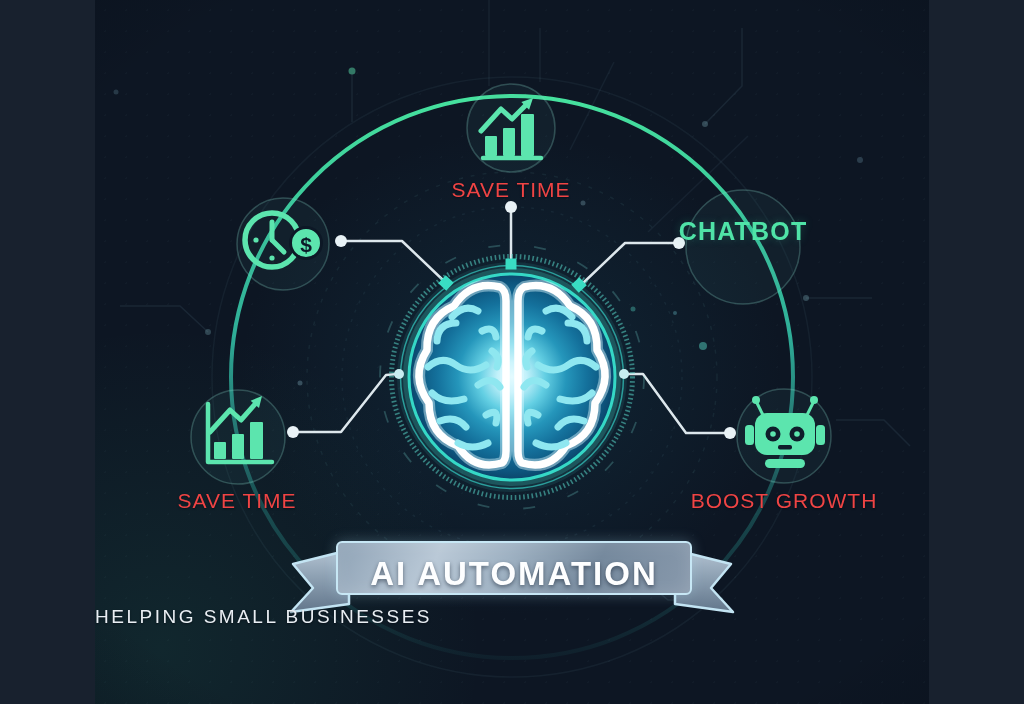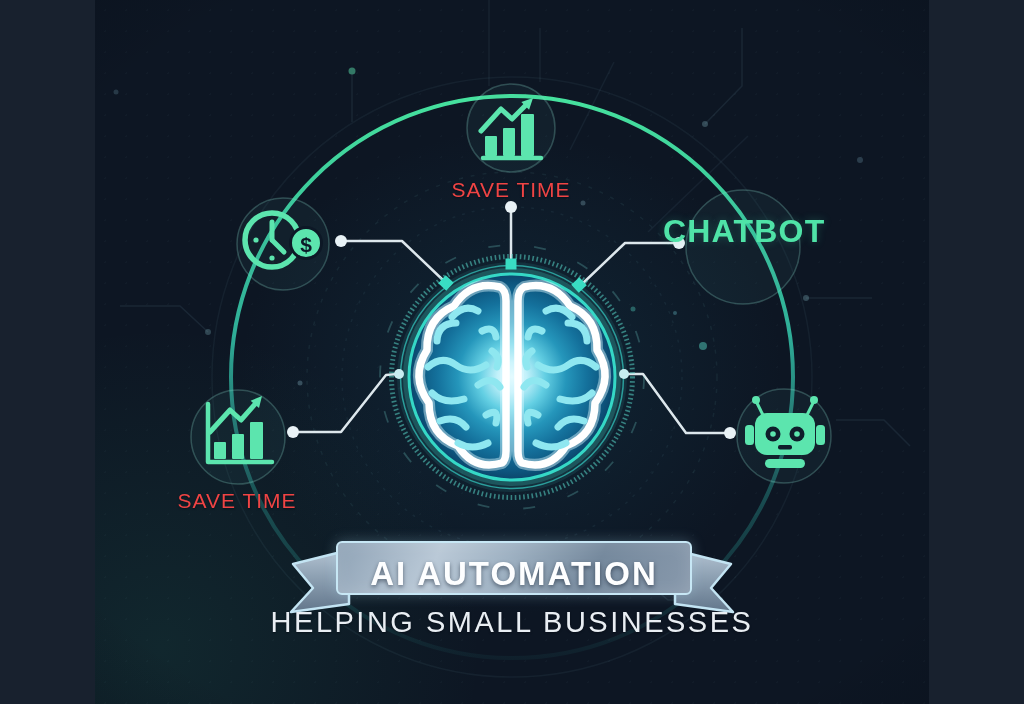--- a/index.html
+++ b/index.html
@@ -19,37 +19,37 @@
     background-size:auto,auto,auto,21px 21px;
   }
   svg.art{position:absolute;left:0;top:0;z-index:2;}
   .label{
     position:absolute;z-index:4;text-align:center;
     color:#ef4444;font-size:21px;font-weight:500;letter-spacing:1px;
     text-shadow:0 1px 2px rgba(5,10,18,.6);
   }
   .chatbot-label{
     position:absolute;z-index:4;text-align:center;
-    color:#4FE3A7;font-size:32px;font-weight:700;letter-spacing:1.2px;line-height:29px;
+    color:#4FE3A7;font-size:25px;font-weight:700;letter-spacing:1.2px;line-height:29px;
     text-shadow:0 0 8px rgba(60,220,170,.25);
   }
   #banner-bar{
     position:absolute;left:336px;top:541px;width:352px;height:50px;z-index:6;
     border:2.5px solid #C7E7F5;border-radius:6px;
     background:linear-gradient(115deg,#8fa3b6 0%,#bac9d7 28%,#9fb2c3 47%,#75899d 72%,#8899ac 100%);
     box-shadow:0 0 14px rgba(180,225,248,.28), inset 0 0 18px rgba(255,255,255,.12);
     display:flex;align-items:flex-end;justify-content:center;
   }
   #banner-bar .title{
     color:#FDFEFF;font-size:33px;font-weight:700;letter-spacing:2px;
     text-shadow:0 2px 4px rgba(12,22,38,.5);
   }
   #banner-subtitle{
-    position:absolute;left:95px;top:606px;width:834px;z-index:6;text-align:center;
-    color:#E9EEF3;font-size:29px;font-weight:500;letter-spacing:2.5px;
+    position:absolute;left:95px;top:606px;width:834px;z-index:6;
+    color:#E9EEF3;font-size:19px;font-weight:500;letter-spacing:2.5px;
     text-shadow:0 1px 2px rgba(5,10,18,.6);
   }
 </style>
 </head>
 <body>
 
 <div id="stage">
   <div id="photo"></div>
 
   <svg class="art" width="1024" height="704" viewBox="0 0 1024 704">
@@ -237,18 +237,19 @@
   </svg>
 
   <div class="label" style="left:411px;top:178px;width:200px;">SAVE TIME</div>
 
   <div class="chatbot-label" style="left:663px;top:217px;width:160px;">
     <div>CHATBOT</div>
   </div>
 
   <div class="label" style="left:137px;top:489px;width:200px;">SAVE TIME</div>
 
+  <div class="label" style="left:664px;top:489px;width:240px;">BOOST GROWTH</div>
 
   <div id="banner-bar">
     <span class="title">AI AUTOMATION</span>
   </div>
   <div id="banner-subtitle">HELPING SMALL BUSINESSES</div>
 </div>
 
 </body></html>

